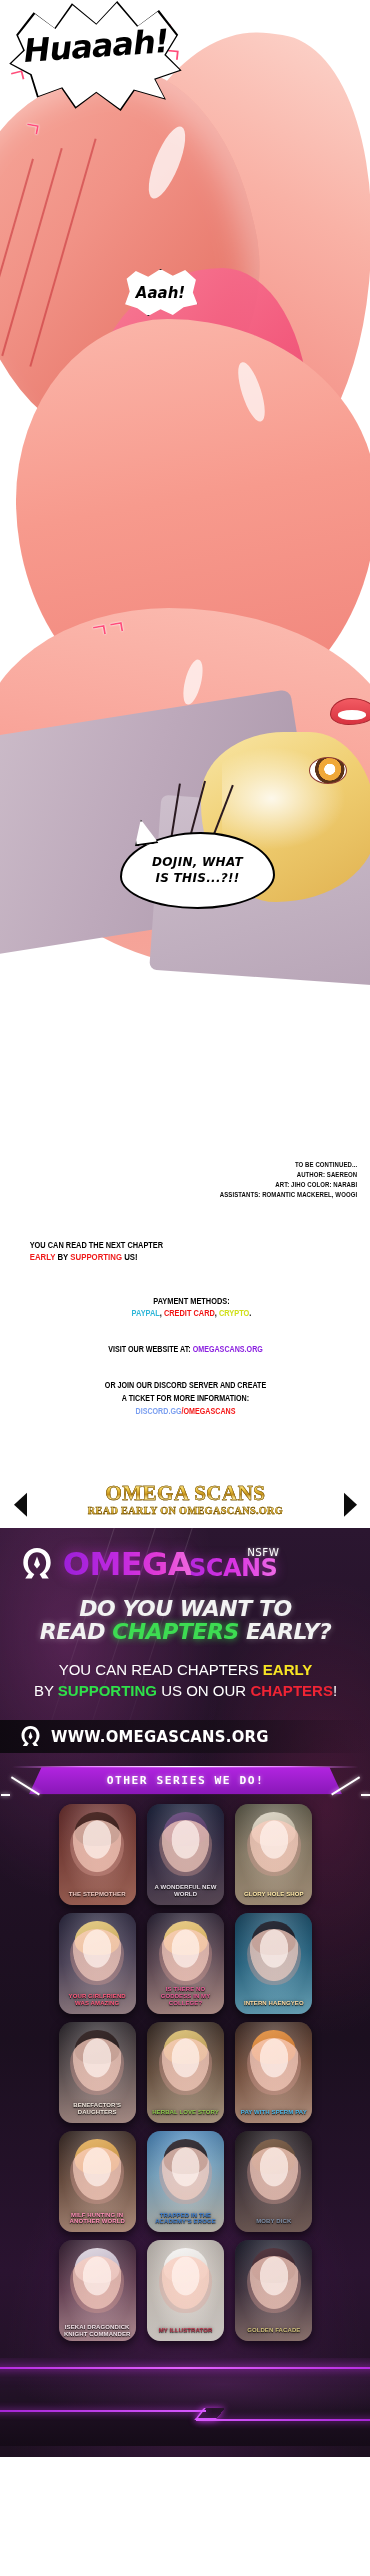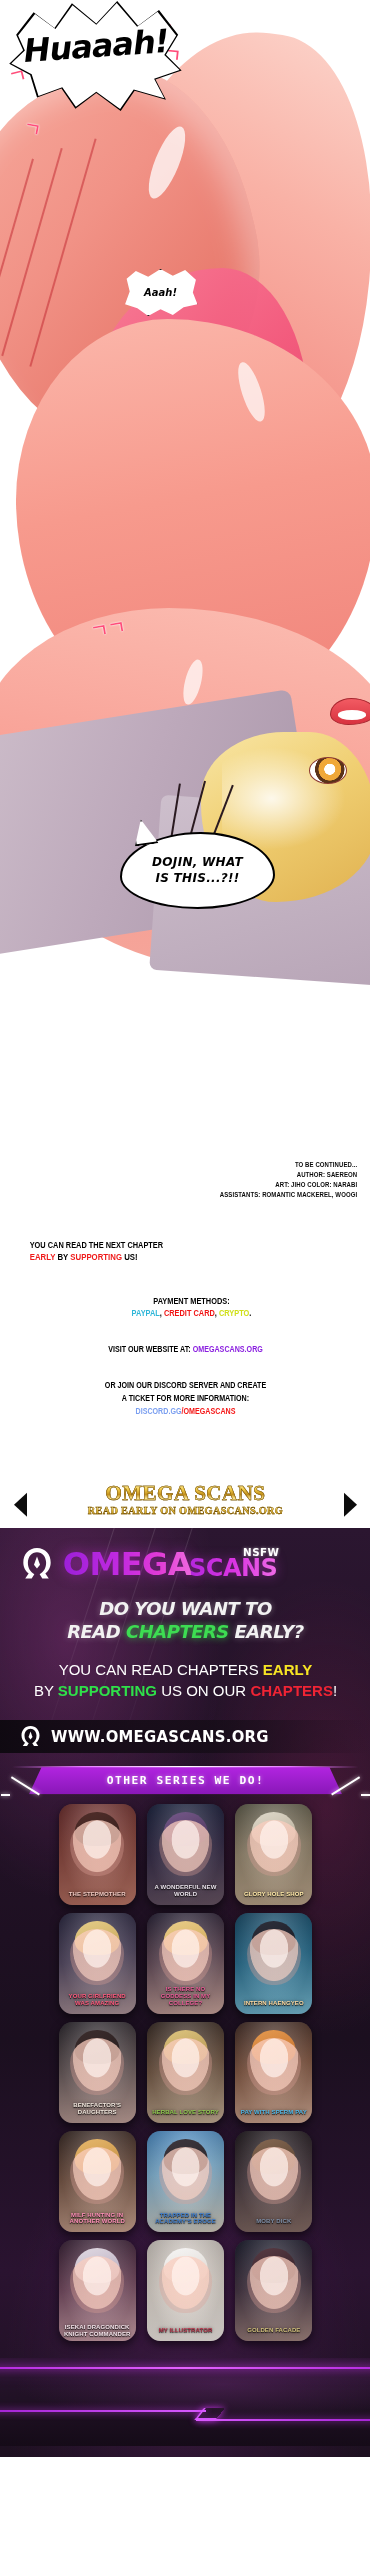--- a/index.html
+++ b/index.html
@@ -133,21 +133,21 @@
   .sfx-aaah {
     position:absolute; left:108px; top:263px; width:77px; height:49px; z-index:6;
   }
   .sfx-aaah .bb {
     position:absolute; inset:0; background:#fff; border:2.1px solid #000;
     clip-path: polygon(6% 22%,18% 6%,34% 18%,50% 2%,66% 16%,82% 4%,96% 24%,92% 50%,98% 74%,80% 80%,66% 96%,50% 84%,34% 98%,20% 82%,4% 74%,10% 48%);
   }
   .sfx-aaah .txt {
     position:absolute; inset:0; display:flex; align-items:center; justify-content:center;
     font-family:"DejaVu Sans", sans-serif; font-weight:700; font-style:italic;
-    font-size:10px; color:#000;
+    font-size:15px; color:#000;
   }
 
   
   .tick-mark {
     position:absolute; color:#ff4d7a; font-weight:700; font-size:17.5px;
     font-family:"DejaVu Sans", sans-serif; z-index:5;
     text-shadow: 0 0 1px #fff, 0 0 2.1px #fff;
   }
 
   
@@ -312,34 +312,34 @@
   .pw-scans {
     font-family:"DejaVu Sans", sans-serif;
     font-weight:700; font-size:24px; letter-spacing:-0.5px;
     background: linear-gradient(90deg,#b327dd 0%,#d934e2 50%,#ef6ae6 100%);
     -webkit-background-clip:text; background-clip:text; color:transparent;
     filter: drop-shadow(0 0 5.2px rgba(210,50,225,.5));
     margin-left:-3.1px;
   }
   .pw-nsfw {
     position:absolute; right:-2.1px; top:-1px;
-    font-family:"DejaVu Sans", sans-serif; font-weight:700;
+    font-family:"DejaVu Sans", sans-serif; font-weight:400;
     font-size:10.3px; color:#fff; letter-spacing:0.5px;
     text-shadow:0 0 3.1px rgba(255,255,255,.6);
     padding-left:44px;
   }
   .pw-row { display:flex; align-items:flex-end; }
 
   .promo-q {
     position:relative; text-align:center; margin-top:13.4px; padding:0 9.3px;
   }
   .promo-q .q1, .promo-q .q2 {
     font-family:"DejaVu Sans", sans-serif;
     font-weight:700; font-style:italic;
-    font-size:18px; line-height:23px; color:#f2f2f2;
+    font-size:22px; line-height:23px; color:#f2f2f2;
     text-shadow: 0 0 6.2px rgba(255,255,255,.35);
     letter-spacing:-0.5px;
   }
   .green-glow { color:#3ddc52; text-shadow:0 0 7.2px rgba(60,220,80,.85); }
 
   .promo-sub {
     position:relative; text-align:center; margin-top:17.5px; padding:0 11.3px;
   }
   .promo-sub .s {
     font-family:"Liberation Sans", sans-serif;

